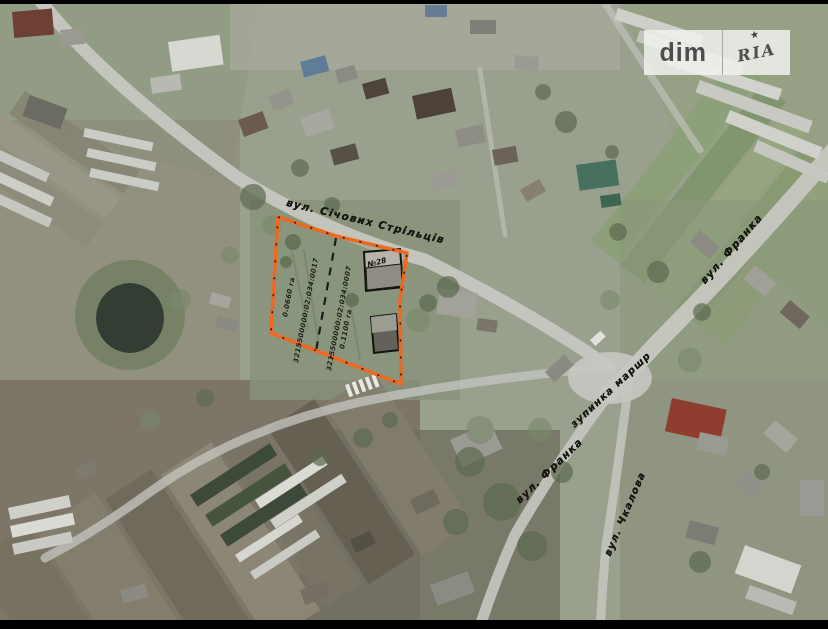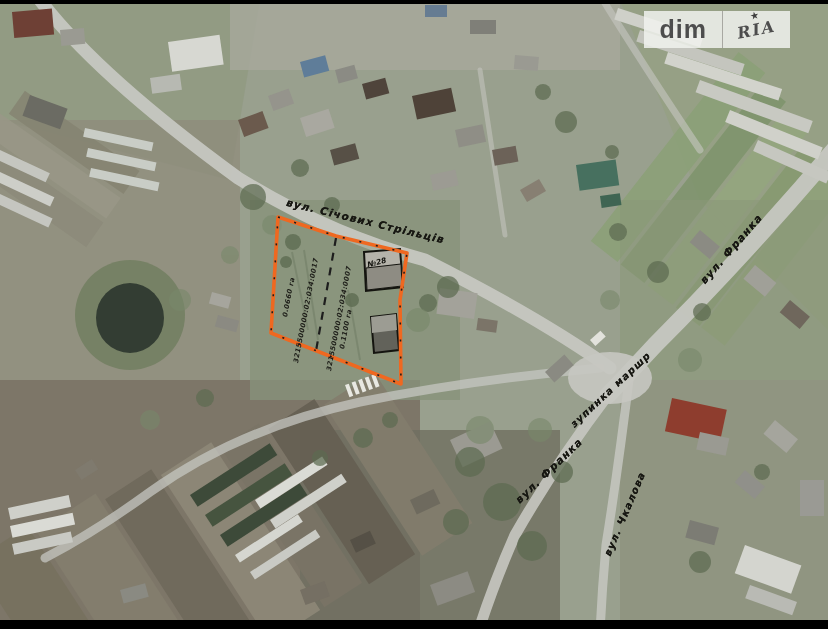--- a/index.html
+++ b/index.html
@@ -17,21 +17,21 @@
   .lbl-franka-top{left:702px;top:276px;transform:rotate(-49deg);transform-origin:0 50%;}
   .lbl-busstop{left:572px;top:420px;transform:rotate(-43deg);transform-origin:0 50%;font-size:10px;}
   .lbl-franka-mid{left:517px;top:495px;transform:rotate(-44deg);transform-origin:0 50%;}
   .lbl-chkalova{left:607px;top:550px;transform:rotate(-67deg);transform-origin:0 50%;font-size:10px;}
   .plot{font-size:6.8px;letter-spacing:.4px;color:#1d1d18;transform-origin:0 0;}
   .lbl-parea-l{left:281px;top:316px;transform:rotate(-79deg);}
   .lbl-pcad-l{left:292px;top:362px;transform:rotate(-79deg);}
   .lbl-pcad-r{left:325px;top:370px;transform:rotate(-79deg);}
   .lbl-parea-r{left:338px;top:348px;transform:rotate(-79deg);}
   .lbl-house{left:367px;top:258px;transform:rotate(-14deg);font-size:7.5px;color:#14140f;}
-  .logo{position:absolute;left:644px;top:11px;width:146px;height:37px;display:flex;}
+  .logo{position:absolute;left:644px;top:30px;width:146px;height:45px;display:flex;}
   .logo-cell{background:rgba(241,242,238,.85);height:100%;display:flex;
              align-items:center;justify-content:center;}
   .logo-dim{width:79px;font-family:"Liberation Sans",sans-serif;font-weight:700;
             font-size:25px;color:#4d4d4d;letter-spacing:1px;}
   .logo-ria{width:67px;border-left:1px solid #a8a8a2;position:relative;}
   .ria-word{font-family:"DejaVu Serif",serif;font-weight:700;font-style:italic;
             font-size:16px;letter-spacing:2px;color:#4d4d4d;transform:rotate(-11deg);}
   .ria-star{position:absolute;left:27px;top:-1px;font-size:10px;color:#3e3e3e;
             transform:rotate(-11deg);font-style:normal;}
 </style>

